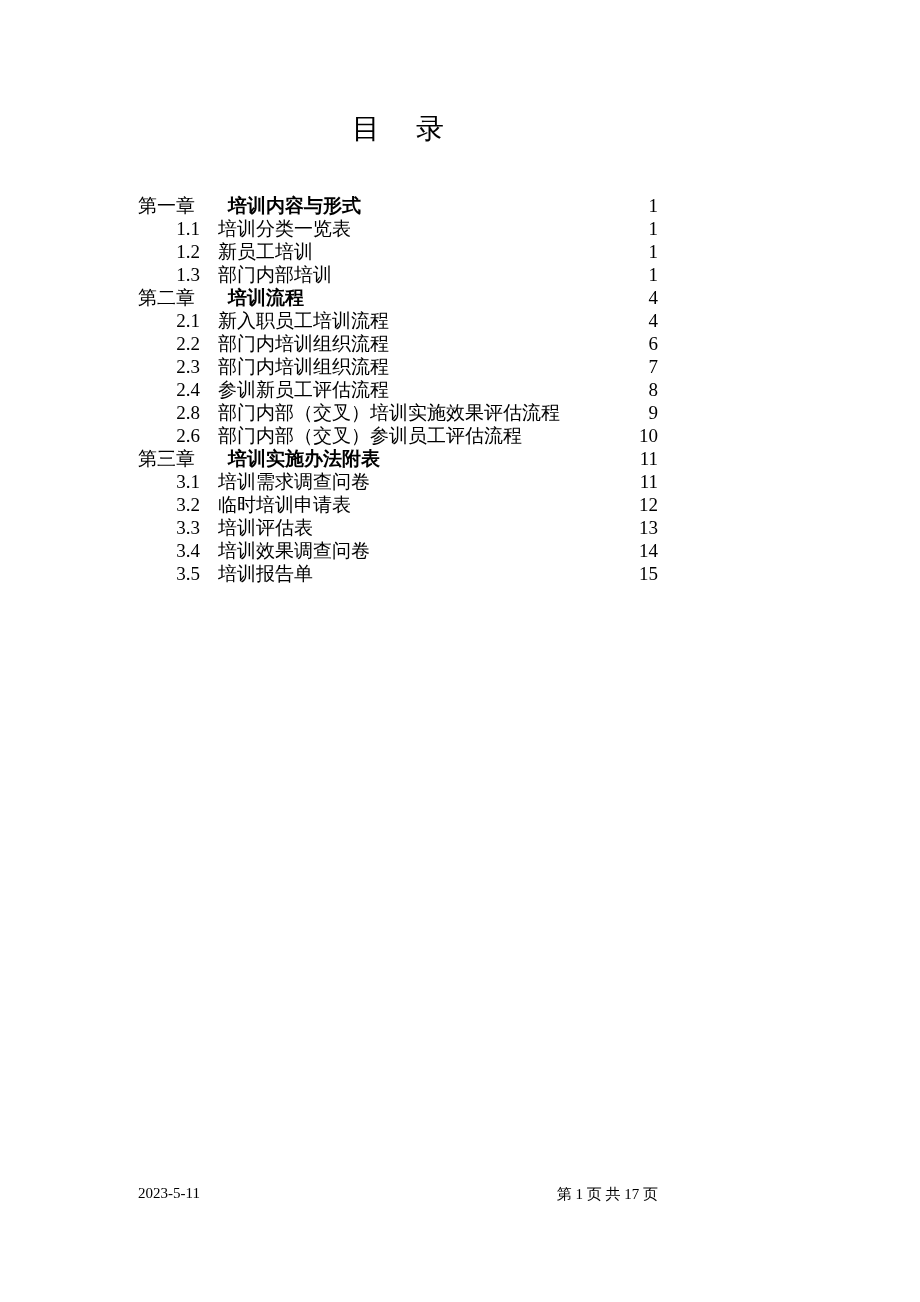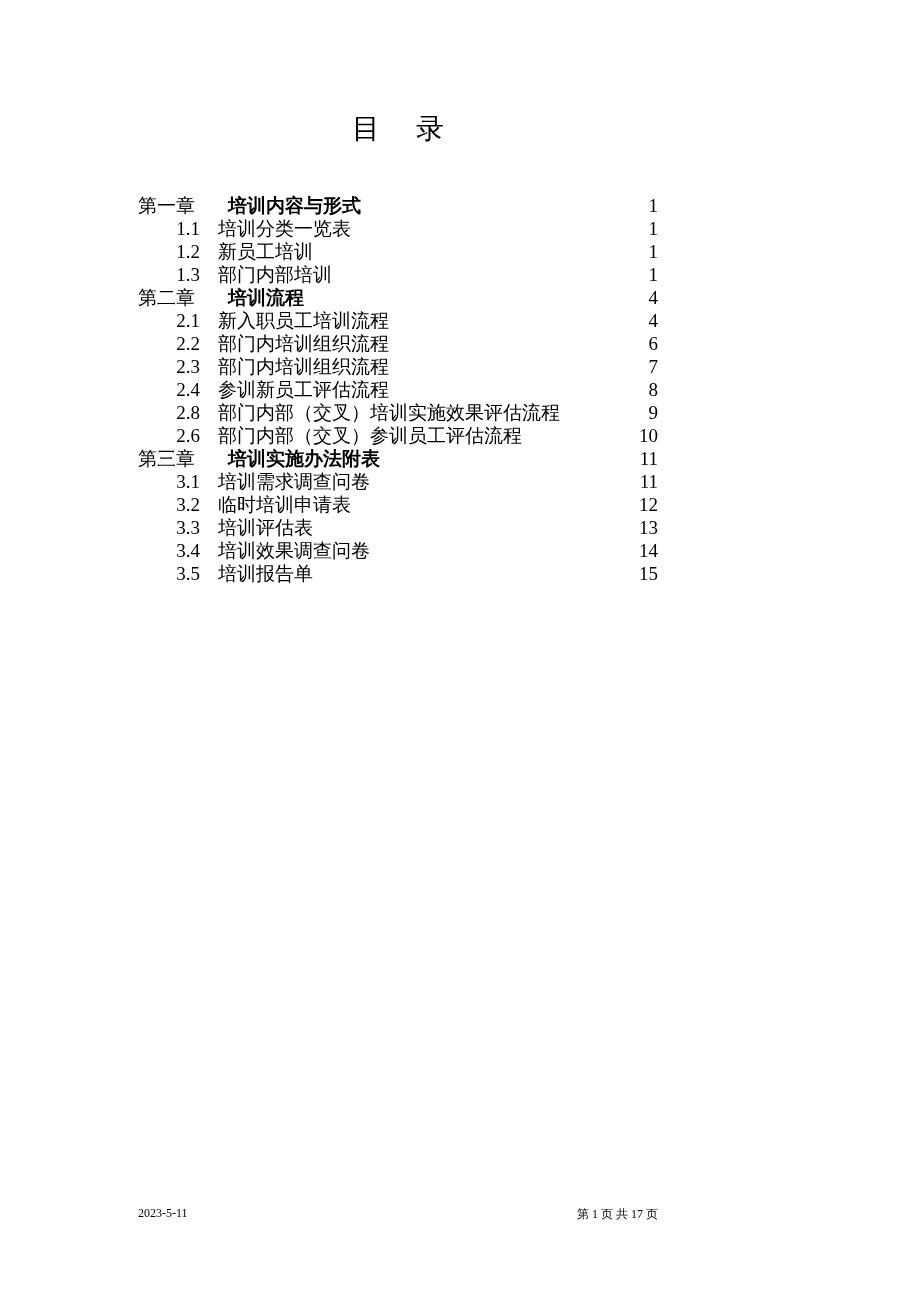--- a/index.html
+++ b/index.html
@@ -70,24 +70,24 @@
     margin-left: 18px;
   }
   .section-title {
     flex: 1 1 auto;
     padding-left: 18px;
   }
   .footer {
     position: absolute;
     left: 138px;
     right: 130px;
-    bottom: 81px;
+    bottom: 100px;
     display: flex;
     justify-content: space-between;
-    font-size: 12px;
+    font-size: 15px;
     font-family: "Times New Roman", "SimSun", serif;
   }
   .footer-center {
     position: absolute;
     left: 0;
     right: 0;
     text-align: right;
   }
   .footer-left {
     position: relative;

